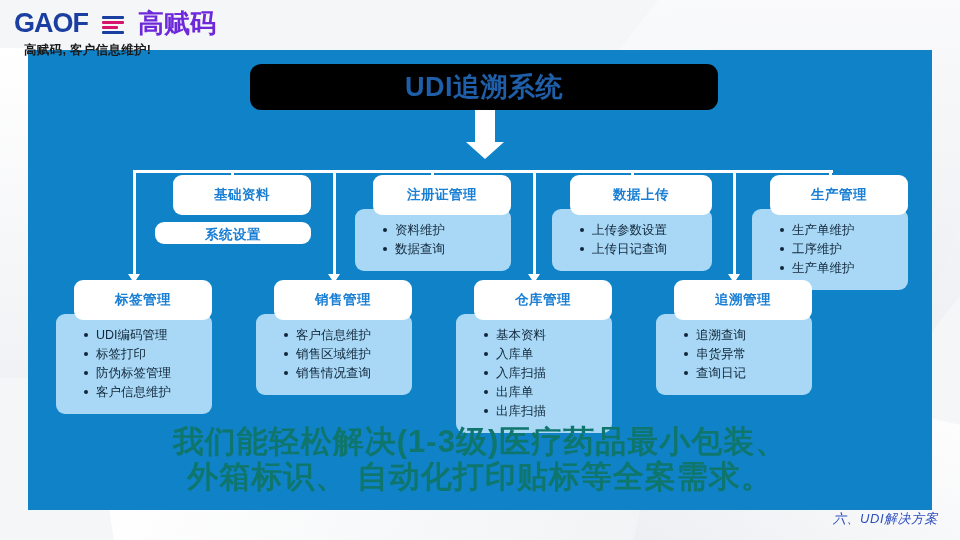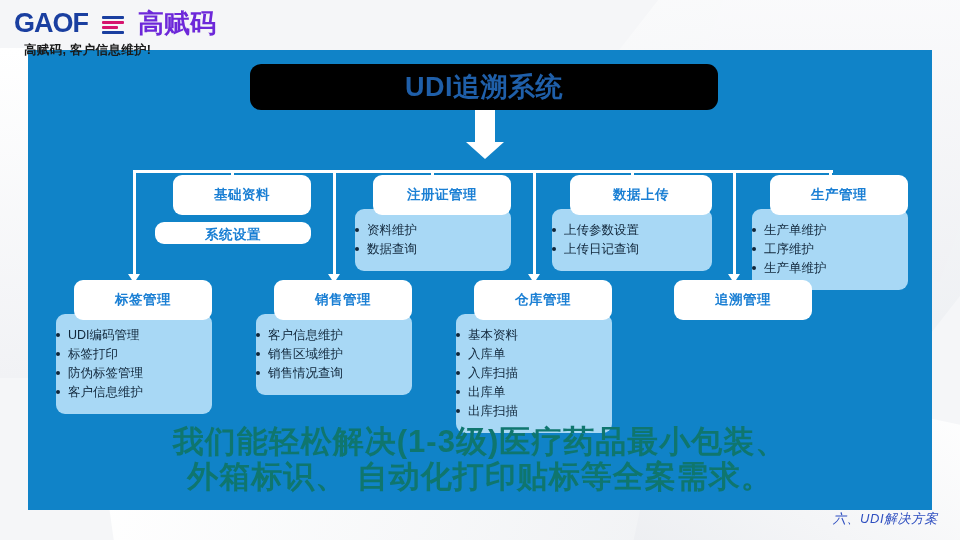--- a/index.html
+++ b/index.html
@@ -106,21 +106,21 @@
     display:flex; align-items:center; justify-content:center;
     position:relative; z-index:2;margin-left:18px;
   }
   .mod-head span {
     font-size:13.5px; font-weight:bold; color:#1a7fd4; letter-spacing:0.5px;
   }
   .mod-body {
     background:#a8d8f5; border-radius:9px;
     margin-top:-6px; padding:12px 0 12px 0; position:relative; z-index:1;
   }
-  .mod-body ul { list-style:none; }
+  .mod-body ul { list-style:none; padding-left:28px; }
   .mod-body li {
     font-size:12.5px; color:#10263a; line-height:19px;
     position:relative; padding-left:12px; white-space:nowrap;
   }
   .mod-body li:before {
     content:""; position:absolute; left:0; top:7px;
     width:4px; height:4px; border-radius:50%; background:#10263a;
   }
 
   
@@ -284,20 +284,27 @@
       <li>出库单</li>
       <li>出库扫描</li>
     </ul>
   </div>
 </div>
 
 <div class="mod" style="left:656px; top:280px; width:156px;">
   <div class="mod-head">
     <span>追溯管理</span>
   </div>
+  <div class="mod-body">
+    <ul>
+      <li>追溯查询</li>
+      <li>串货异常</li>
+      <li>查询日记</li>
+    </ul>
+  </div>
 </div>
 
 <div class="caption">
   <div>我们能轻松解决(1-3级)医疗药品最小包装、</div>
   <div>外箱标识、 自动化打印贴标等全案需求。</div>
 </div>
 
 <div class="footer">六、UDI解决方案</div>
 
 </body></html>

